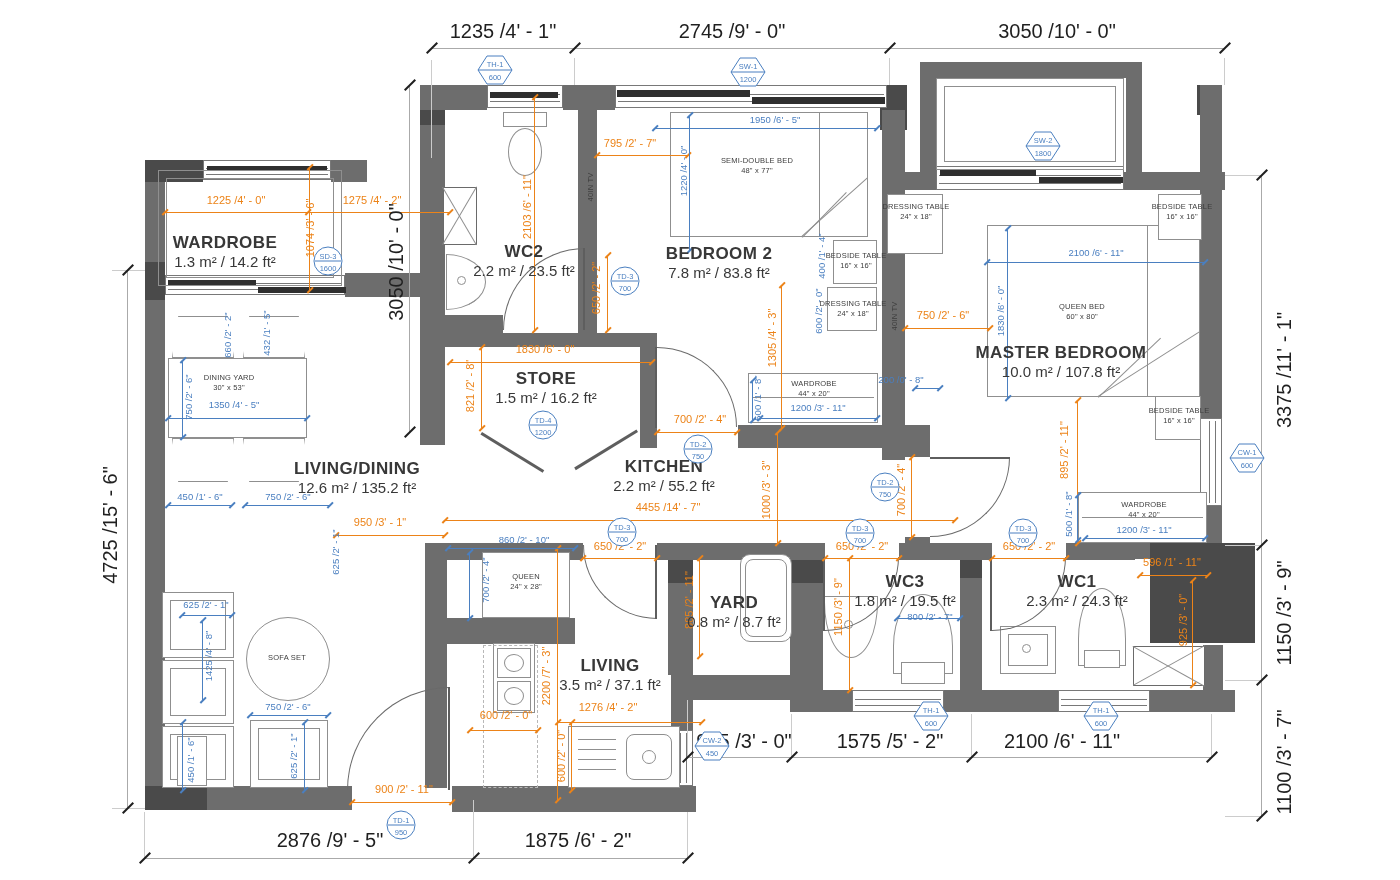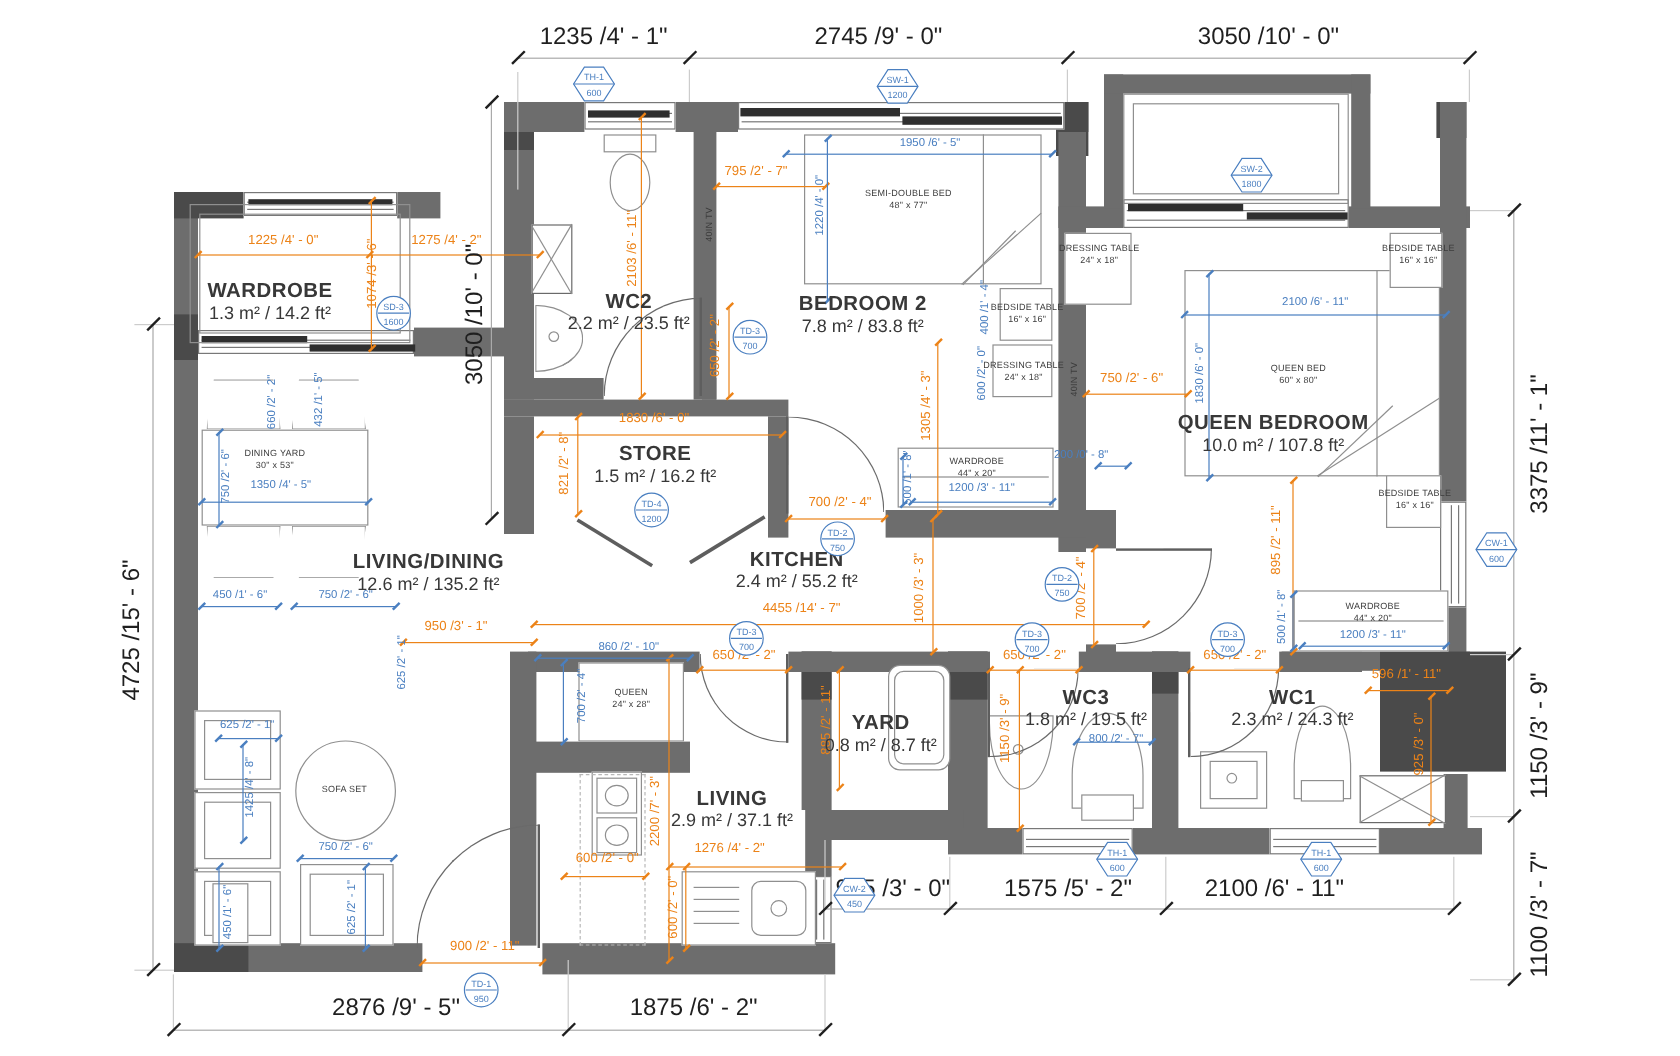--- a/index.html
+++ b/index.html
@@ -492,38 +492,38 @@
     </div>
     <div class="abs room" style="left: 524px; top: 260px; transform: translate(-50%, -50%);">
       <div class="t">WC2</div>
       <div class="a">2.2 m² / 23.5 ft²</div>
     </div>
     <div class="abs room" style="left: 719px; top: 262px; transform: translate(-50%, -50%);">
       <div class="t">BEDROOM 2</div>
       <div class="a">7.8 m² / 83.8 ft²</div>
     </div>
     <div class="abs room" style="left: 1061px; top: 361px; transform: translate(-50%, -50%);">
-      <div class="t">QUEEN BEDROOM</div>
+      <div class="t">MASTER BEDROOM</div>
       <div class="a">10.0 m² / 107.8 ft²</div>
     </div>
     <div class="abs room" style="left: 546px; top: 387px; transform: translate(-50%, -50%);">
       <div class="t">STORE</div>
       <div class="a">1.5 m² / 16.2 ft²</div>
     </div>
     <div class="abs room" style="left: 664px; top: 475px; transform: translate(-50%, -50%);">
       <div class="t">KITCHEN</div>
-      <div class="a">2.4 m² / 55.2 ft²</div>
+      <div class="a">2.2 m² / 55.2 ft²</div>
     </div>
     <div class="abs room" style="left: 357px; top: 477px; transform: translate(-50%, -50%);">
       <div class="t">LIVING/DINING</div>
       <div class="a">12.6 m² / 135.2 ft²</div>
     </div>
     <div class="abs room" style="left: 610px; top: 674px; transform: translate(-50%, -50%);">
       <div class="t">LIVING</div>
-      <div class="a">2.9 m² / 37.1 ft²</div>
+      <div class="a">3.5 m² / 37.1 ft²</div>
     </div>
     <div class="abs room" style="left: 734px; top: 611px; transform: translate(-50%, -50%);">
       <div class="t">YARD</div>
       <div class="a">0.8 m² / 8.7 ft²</div>
     </div>
     <div class="abs room" style="left: 905px; top: 590px; transform: translate(-50%, -50%);">
       <div class="t">WC3</div>
       <div class="a">1.8 m² / 19.5 ft²</div>
     </div>
     <div class="abs room" style="left: 1077px; top: 590px; transform: translate(-50%, -50%);">

